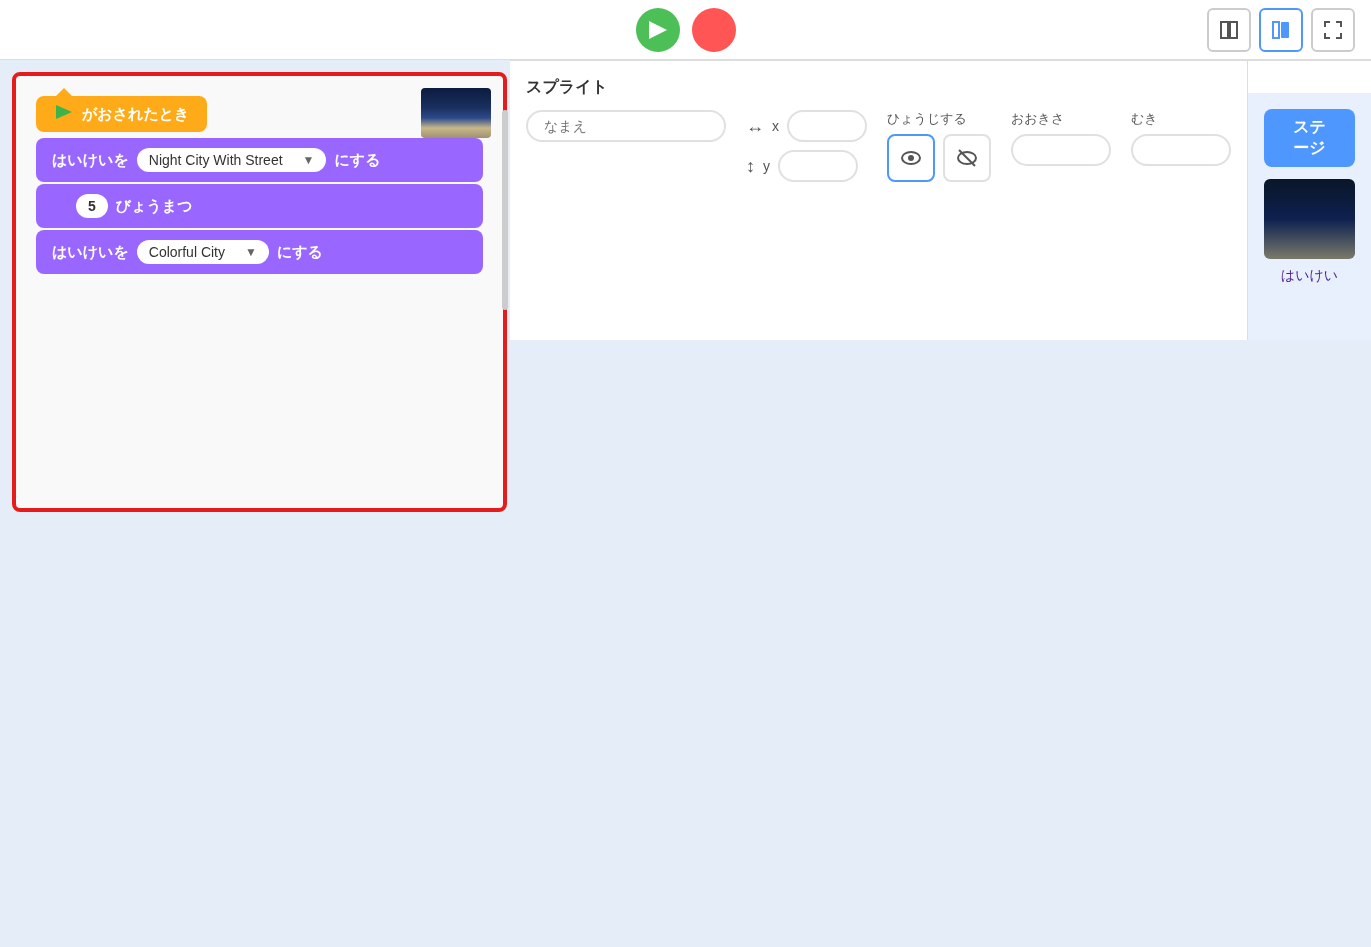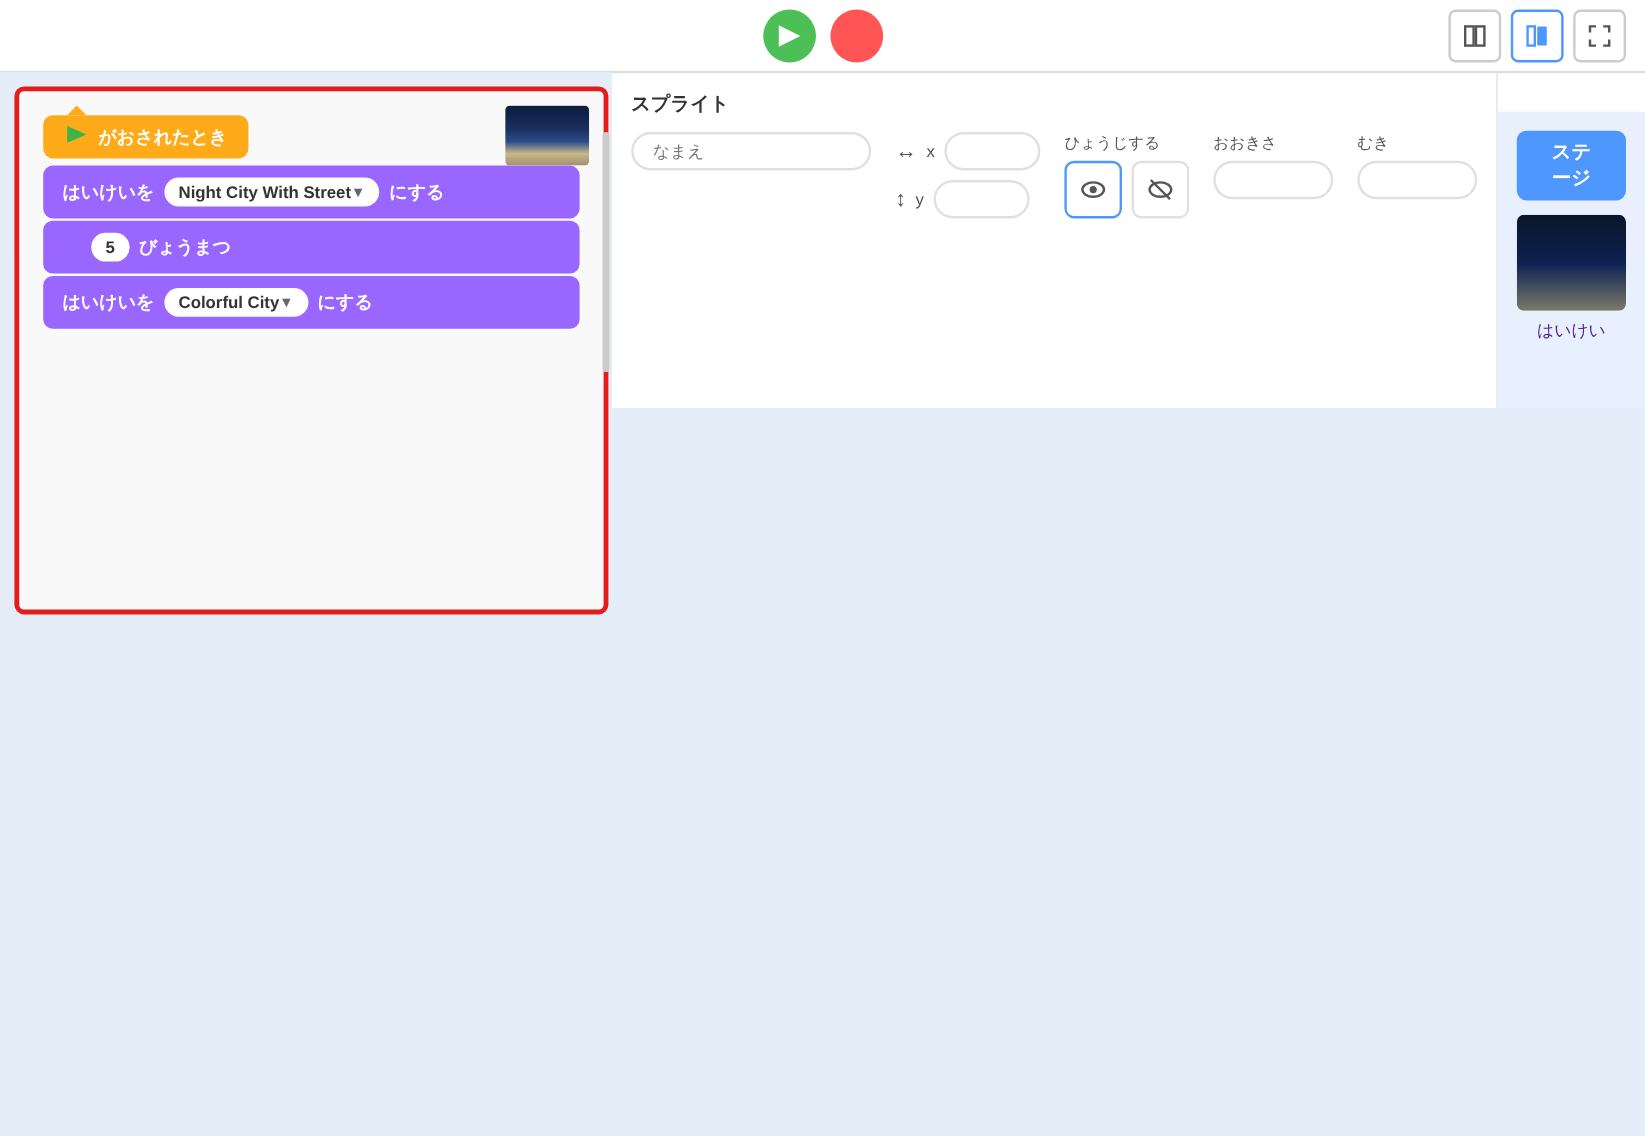--- a/index.html
+++ b/index.html
@@ -155,24 +155,24 @@
       margin-bottom: 2px;
       width: 100%;
     }
 
     .block-dropdown {
       background: #fff;
       border-radius: 20px;
       padding: 4px 12px;
       color: #333;
       font-size: 14px;
-      font-weight: bold;
-      display: flex;
-      align-items: center;
-      gap: 0;
+      font-weight: normal;
+      display: flex;
+      align-items: center;
+      gap: 20px;
       cursor: pointer;
     }
     .dropdown-arrow {
       font-size: 12px;
       color: #666;
     }
 
     .block-wait {
       background: #9966ff;
       border-radius: 8px;

